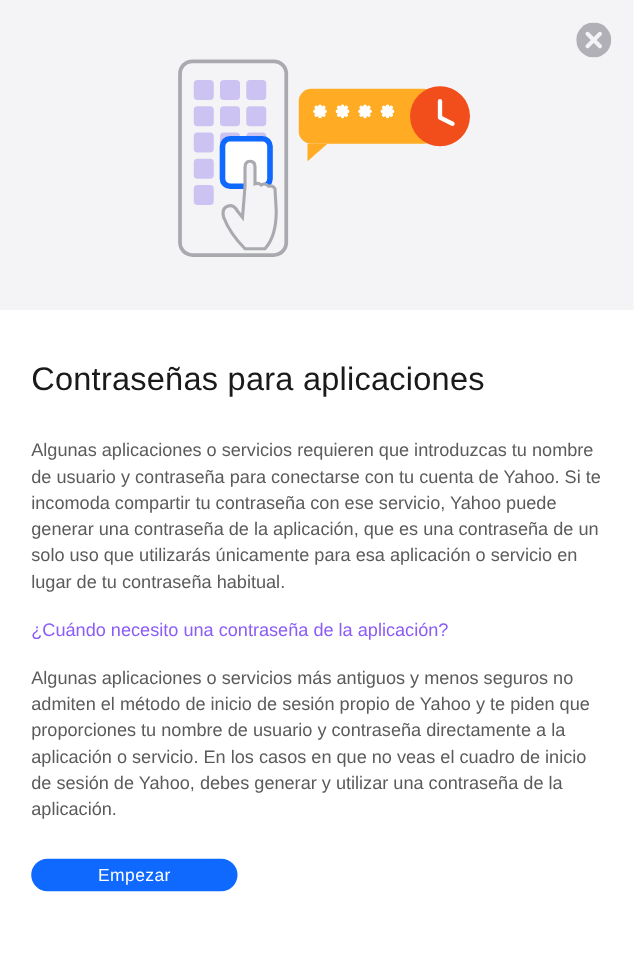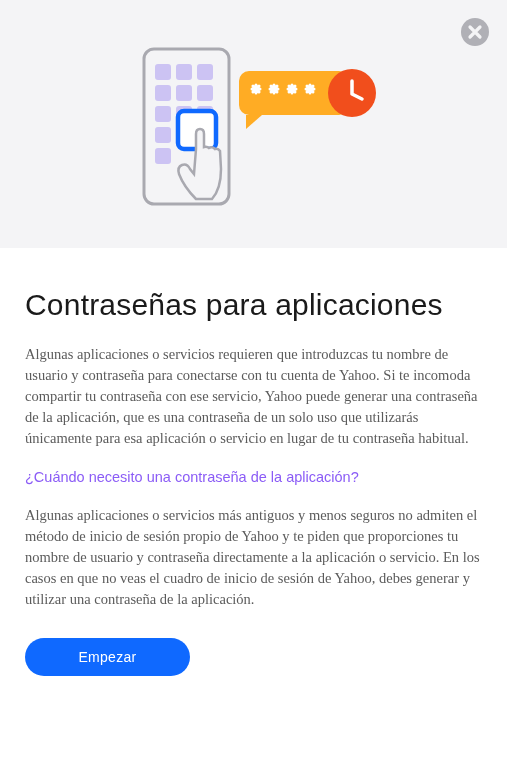--- a/index.html
+++ b/index.html
@@ -40,46 +40,45 @@
     .illustration {
       width: 260px;
       height: 180px;
       position: relative;
       margin-top: 10px;
     }
     .content-section {
       padding: 40px 25px 25px 25px;
     }
     .title {
-      font-size: 30px;
+      font-size: 26px;
       font-weight: 400;
       color: #1a1a1a;
-      margin-bottom: 22px;
+      margin-bottom: 32px;
       letter-spacing: 0.2px;
     }
     .paragraph {
       font-size: 14.5px;
       color: #5b5b5b;
       line-height: 1.45;
       margin-bottom: 20px;
-      font-family: Liberation Serif, serif;
     }
     .subtitle {
       font-size: 14.5px;
       color: #8b5cf6;
       font-weight: 400;
       margin-bottom: 20px;
     }
     .start-button {
       background: #0f69ff;
       color: #fff;
       border: none;
       border-radius: 22px;
       width: 165px;
-      height: 38px;
+      height: 26px;
       font-size: 14px;
       font-weight: 500;
       letter-spacing: 0.3px;
       cursor: pointer;
       display: flex;
       align-items: center;
       justify-content: center;
       margin-top: 28px;
     }
   </style>

